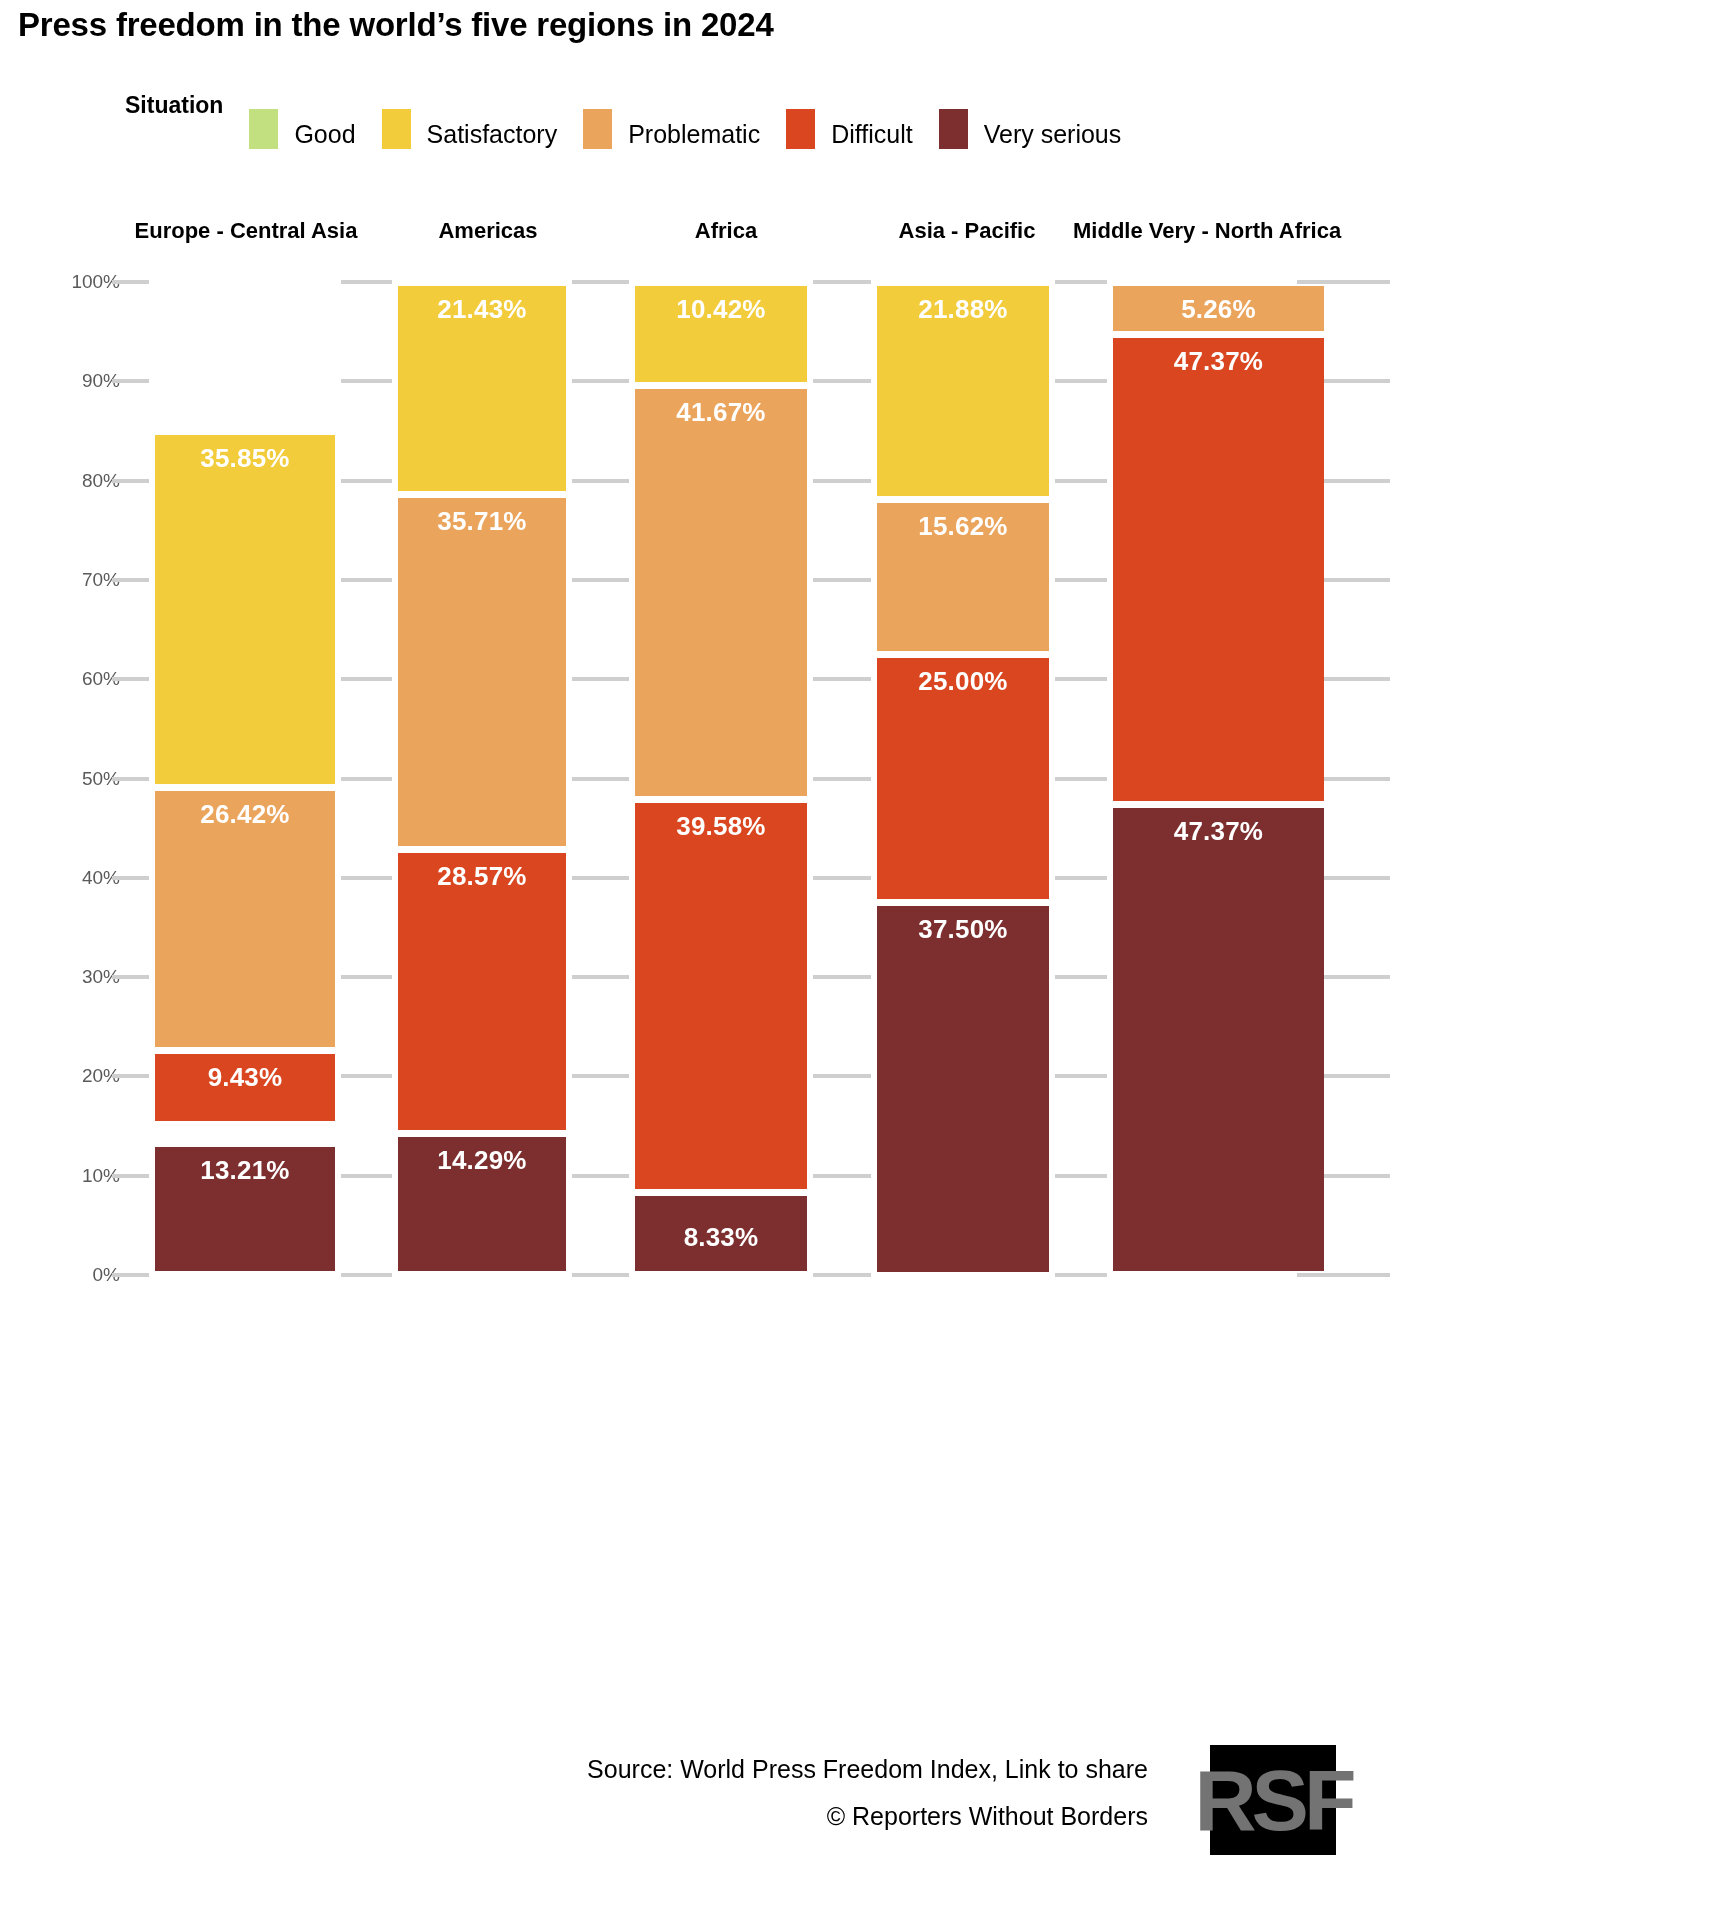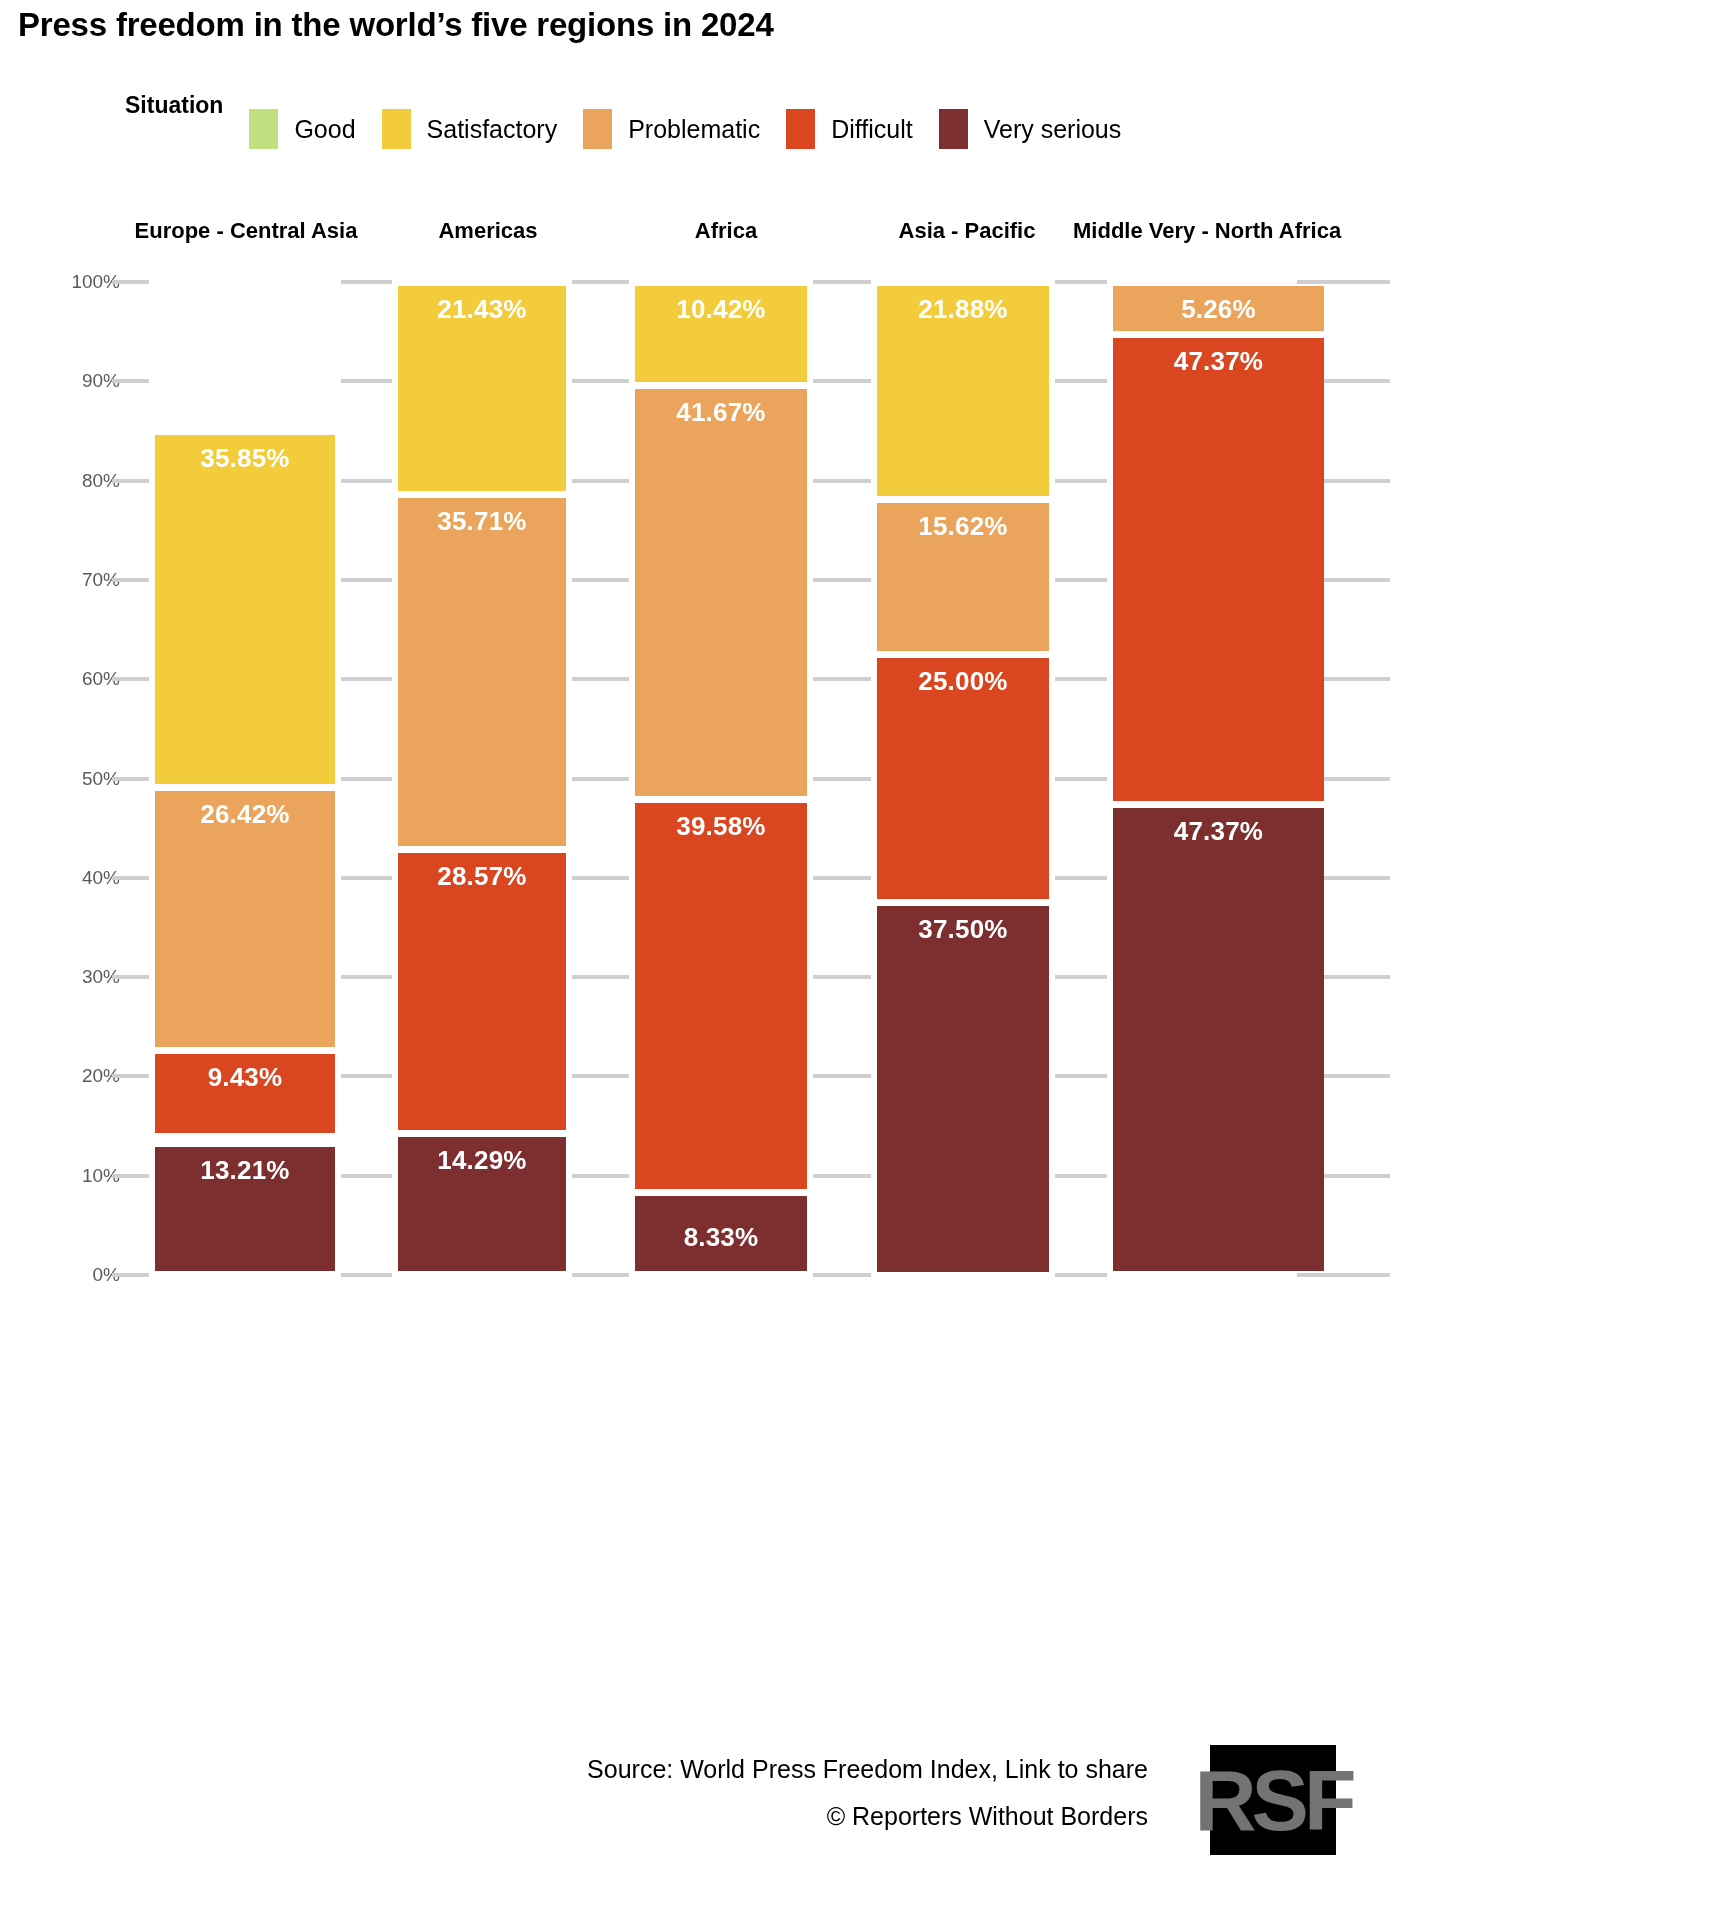--- a/index.html
+++ b/index.html
@@ -42,21 +42,21 @@
   }
   .legend-title {
     font-size: 23px;
     font-weight: bold;
     color: #000000;
     margin-right: 26px;
     white-space: nowrap;
   }
   .legend-item {
     display: flex;
-    align-items: center;
+    align-items: flex-end;
     margin-right: 26px;
     margin-top: 48px;
   }
   .legend-swatch {
     width: 29px;
     height: 40px;
     display: block;
     margin-right: 16px;
   }
   .legend-label {
@@ -285,21 +285,21 @@
     <div id="facets">
         <div class="facet" style="left: 112px; width: 268px;">
           <div class="facet-title">Europe - Central Asia</div>
           <div class="bar-stack" style="left: 43px; width: 180px; top: 82px; height: 993px;">
             <div class="seg" style="top: 153.344px; height: 348.99px; background: rgb(242, 204, 59);">
               <span class="seg-label">35.85%</span>
             </div>
             <div class="seg" style="top: 509.334px; height: 255.351px; background: rgb(235, 164, 92);">
               <span class="seg-label">26.42%</span>
             </div>
-            <div class="seg" style="top: 771.685px; height: 79px; background: rgb(217, 70, 32);">
+            <div class="seg" style="top: 771.685px; height: 67px; background: rgb(217, 70, 32);">
               <span class="seg-label">9.43%</span>
             </div>
             <div class="seg" style="top: 865.325px; height: 124.175px; background: rgb(125, 46, 46);">
               <span class="seg-label">13.21%</span>
             </div>
           </div>
         </div>
         <div class="facet" style="left: 357px; width: 262px;">
           <div class="facet-title">Americas</div>
           <div class="bar-stack" style="left: 41px; width: 168px; top: 82px; height: 993px;">

